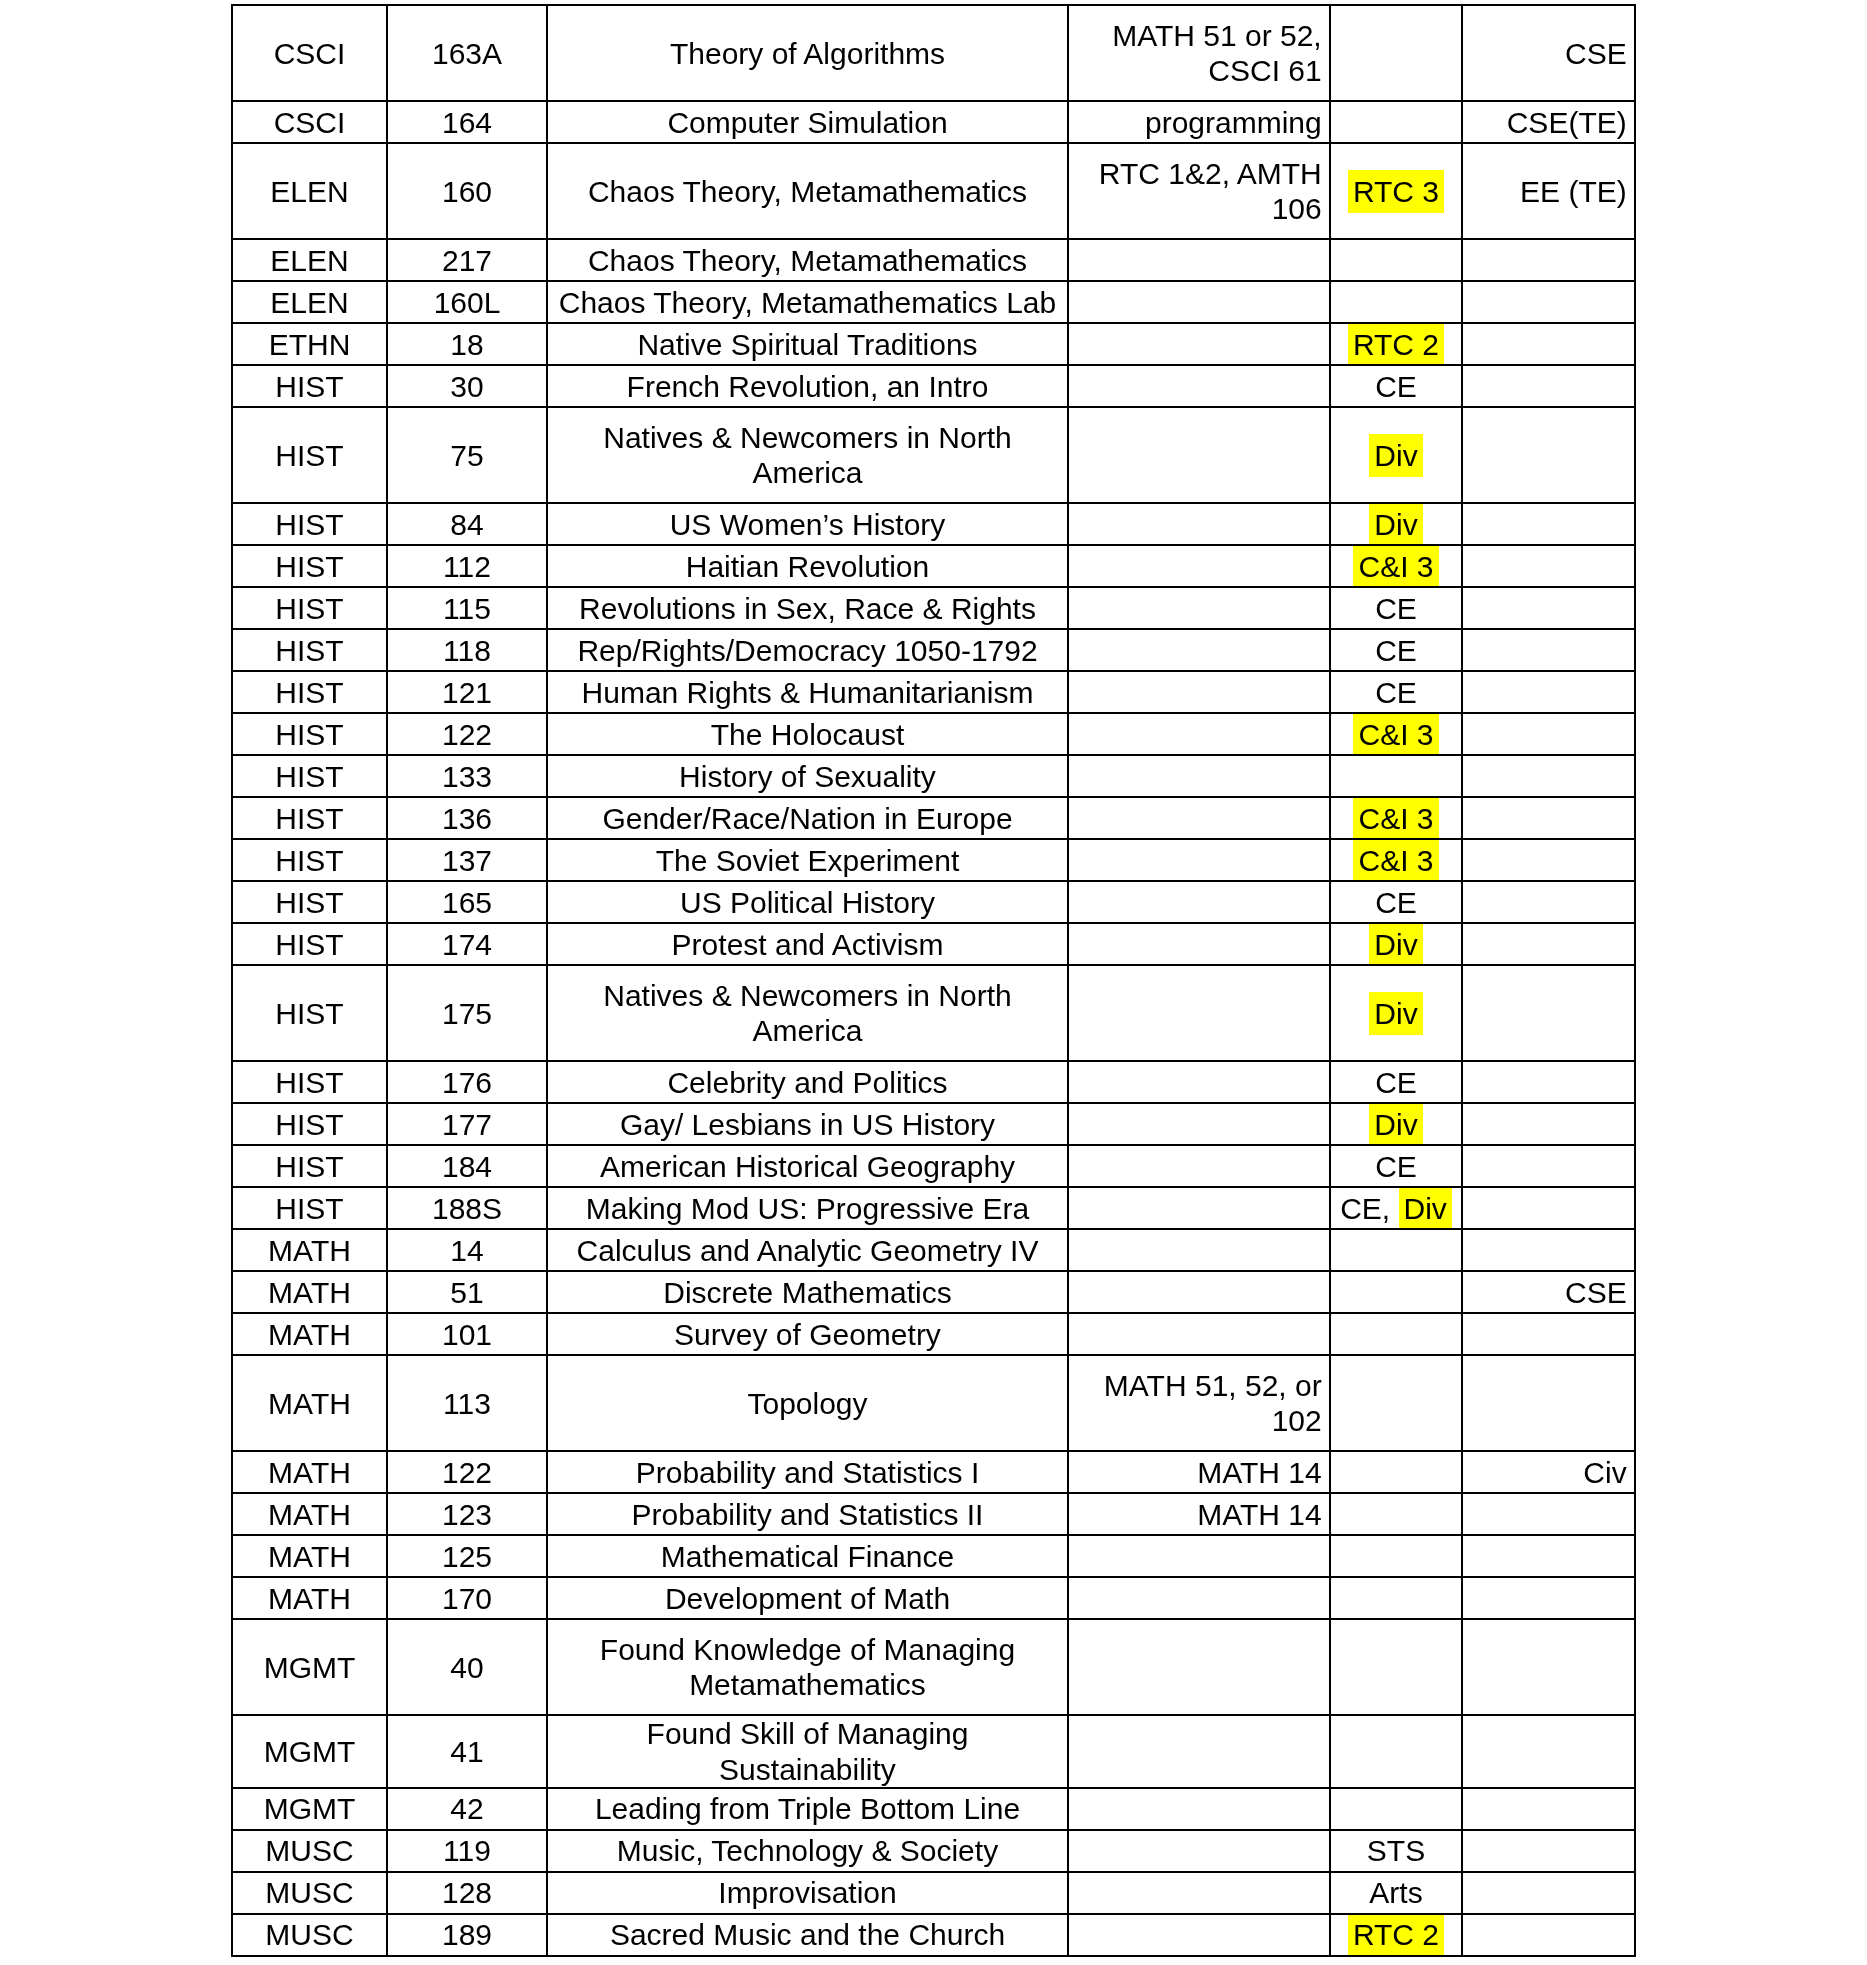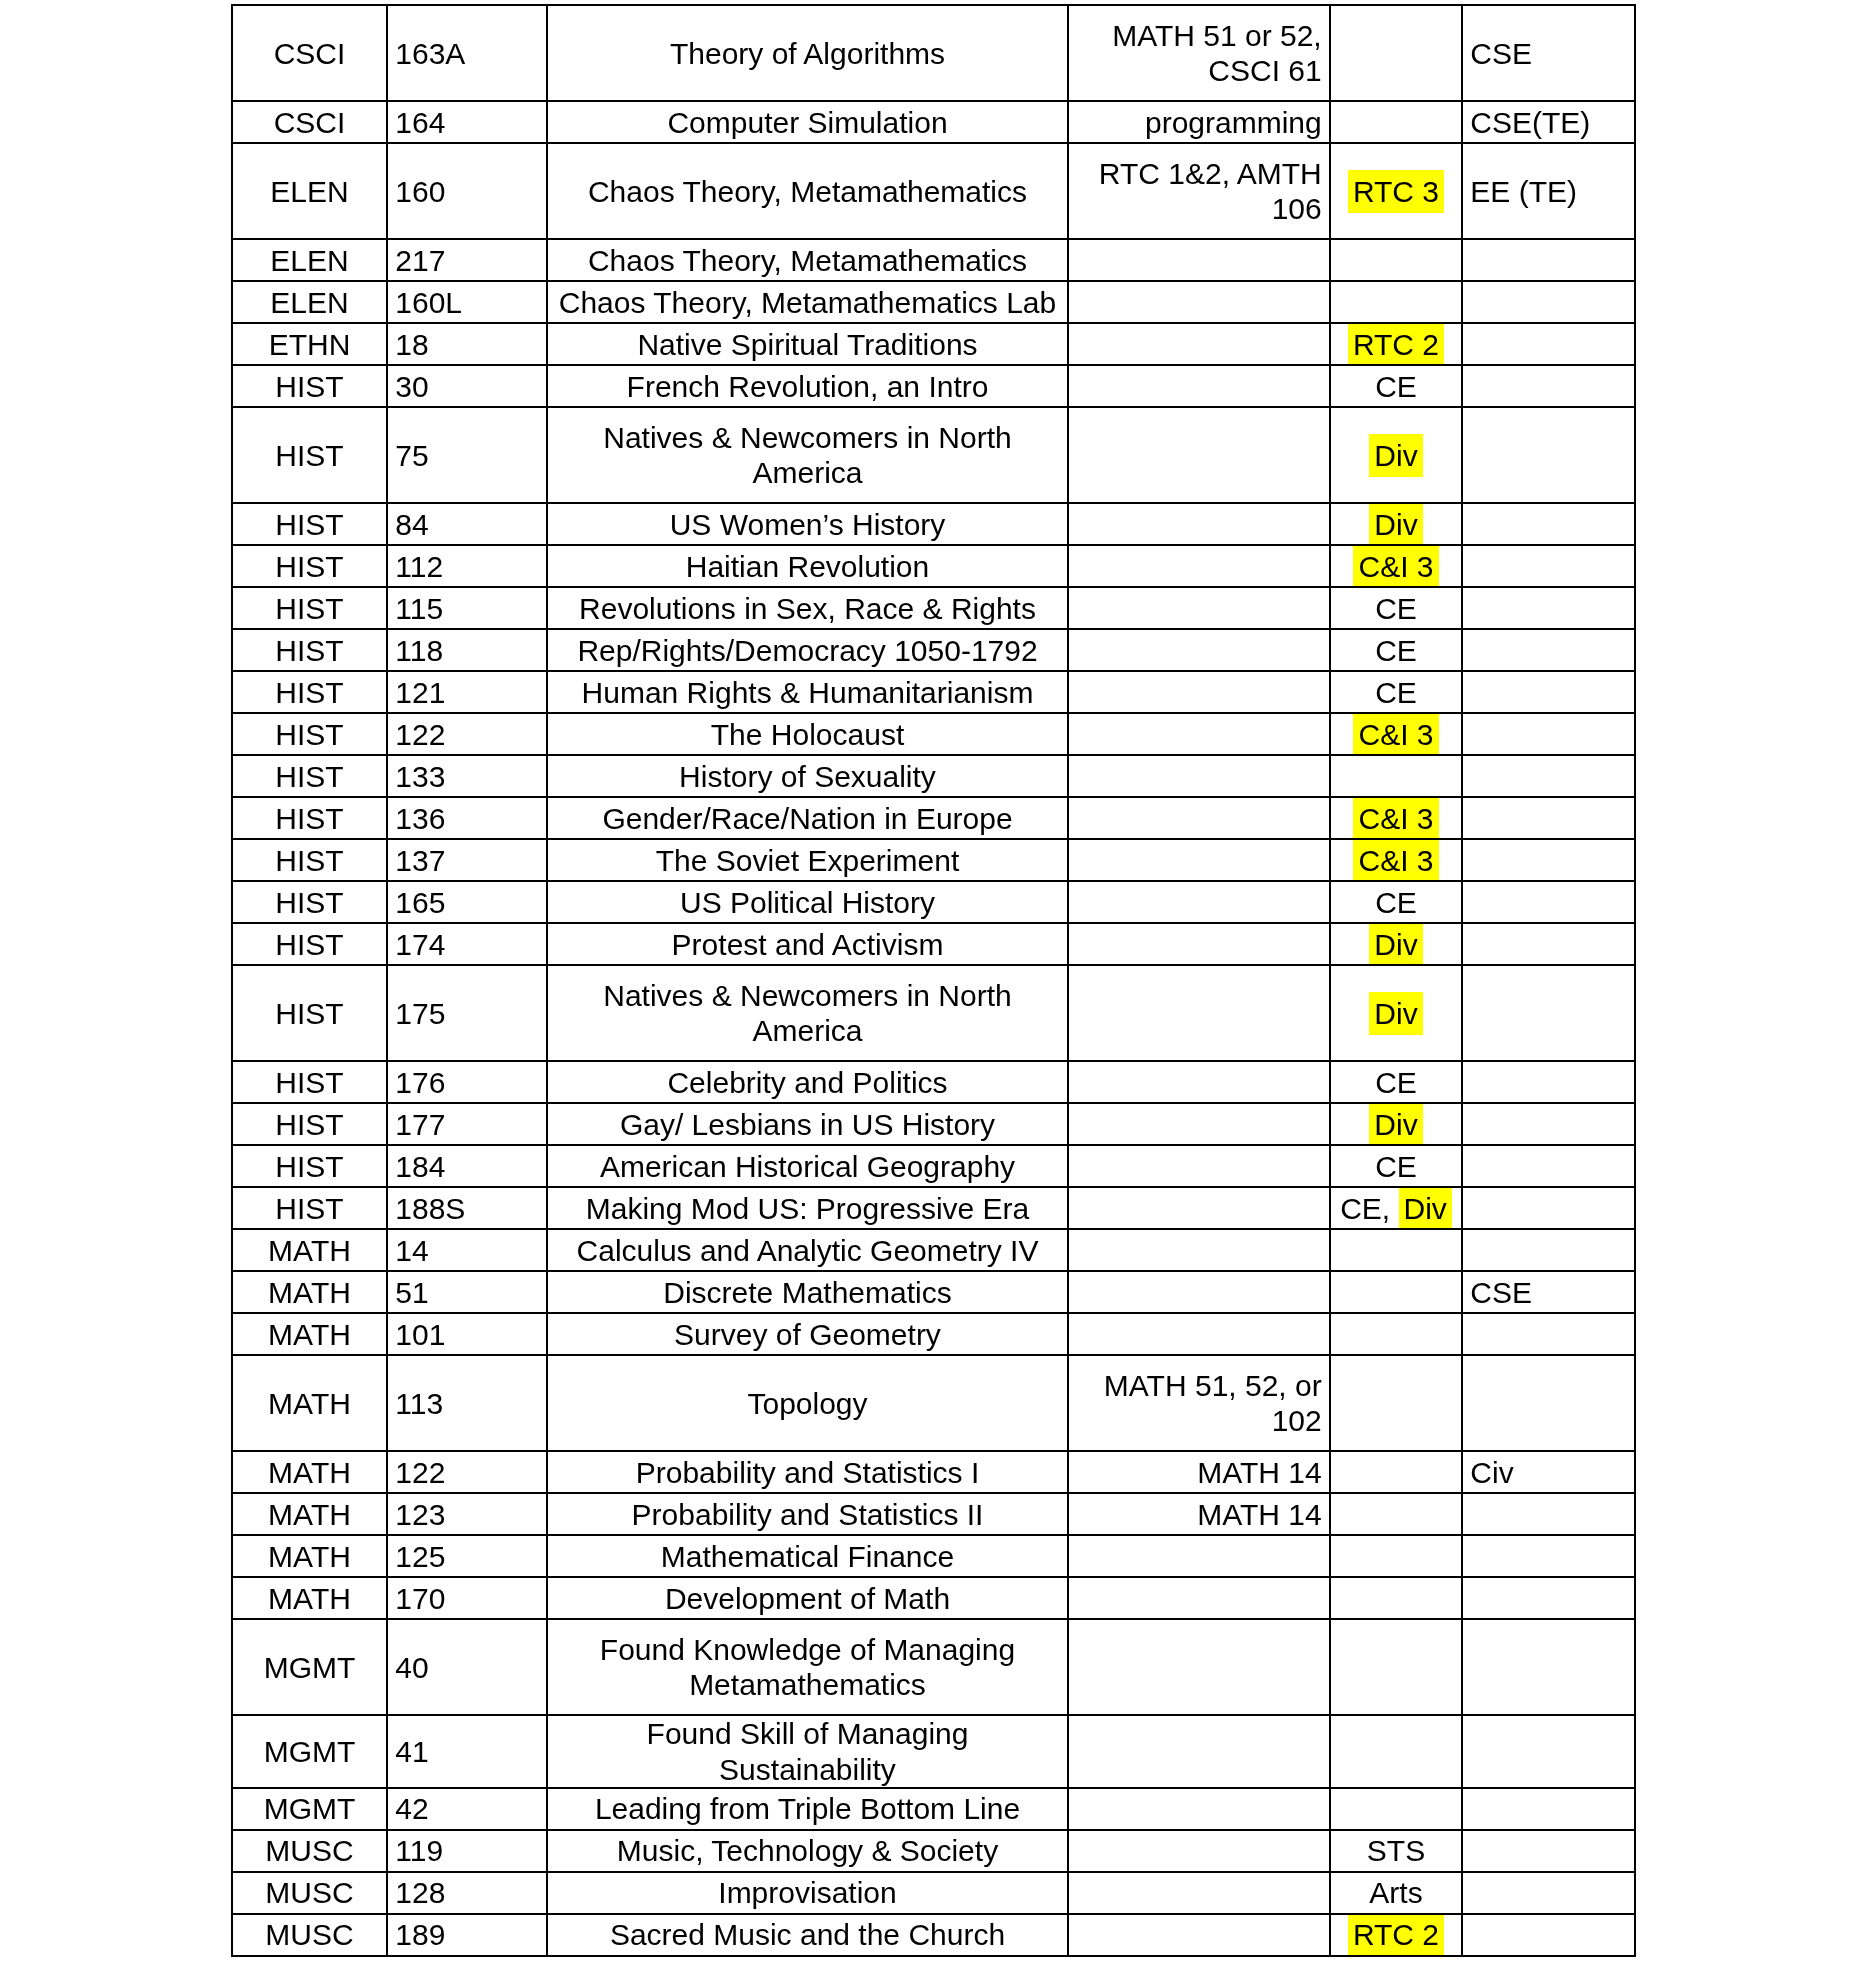--- a/index.html
+++ b/index.html
@@ -40,25 +40,25 @@
   }
   
   col.c-dept  { width: 155px; }
   col.c-num   { width: 160px; }
   col.c-title { width: 521px; }
   col.c-prereq{ width: 262px; }
   col.c-core  { width: 132px; }
   col.c-major { width: 173px; }
 
   td.dept   { text-align: center; }
-  td.num    { text-align: left; }
+  td.num    { text-align: center; }
   td.title  { text-align: center; }
   td.prereq { text-align: right; }
   td.core   { text-align: center; }
-  td.major  { text-align: left; }
+  td.major  { text-align: right; }
 
   
   tr.two-line td { height: 94px; }
   tr.one-line td { height: 40px; }
 
   mark.hl {
     background: #ffff00;
     color: #000000;
     padding: 5px;
   }

